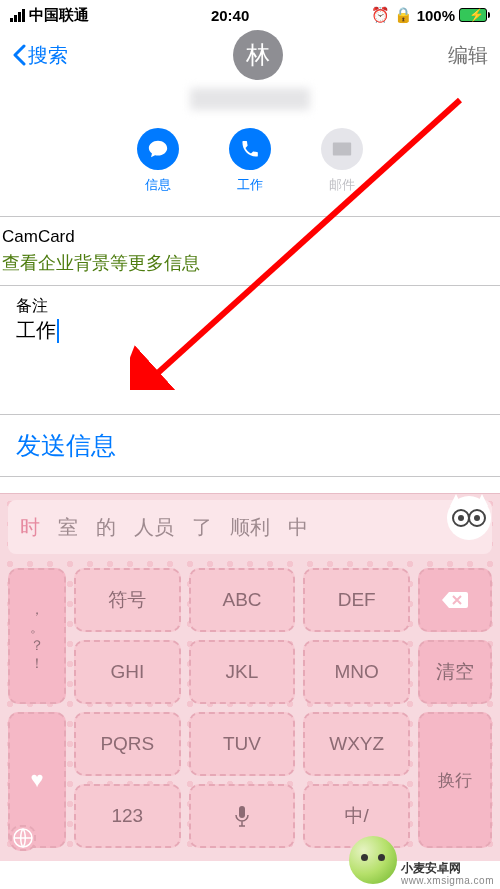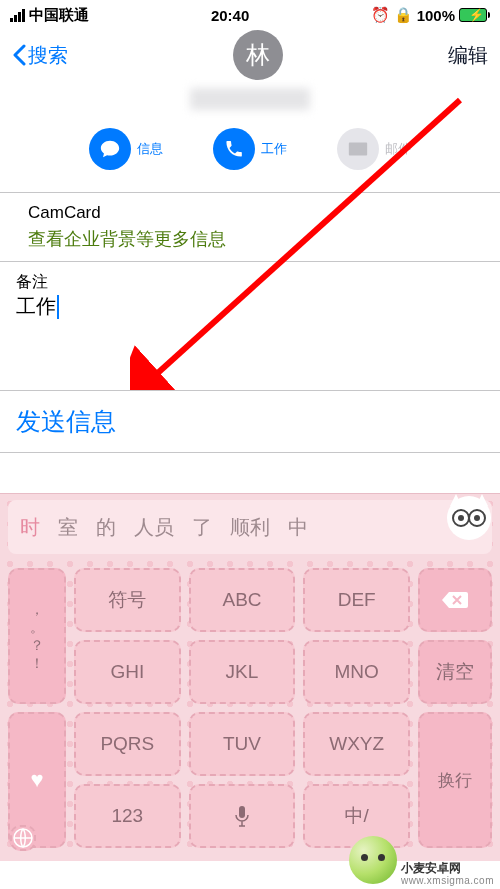--- a/index.html
+++ b/index.html
@@ -12,31 +12,31 @@
   .signal span:nth-child(1){height:4px;} .signal span:nth-child(2){height:7px;}
   .signal span:nth-child(3){height:10px;} .signal span:nth-child(4){height:13px;}
   .battery { display: flex; align-items: center; }
   .battery-body { width: 28px; height: 14px; border: 1.5px solid #000; border-radius: 3px; position: relative; background: #34c759; }
   .battery-tip { width: 2px; height: 6px; background: #000; border-radius: 0 2px 2px 0; margin-left: 1px; }
   .bolt { position: absolute; left: 9px; top: -1px; font-size: 12px; color: #fff; }
   .nav { height: 50px; display: flex; align-items: center; justify-content: space-between; padding: 0 12px; }
   .back { display: flex; align-items: center; color: #007aff; font-size: 20px; }
   .back svg { margin-right: 2px; }
   .avatar { width: 50px; height: 50px; border-radius: 25px; background: #8e8e93; color: #fff; display: flex; align-items: center; justify-content: center; font-size: 24px; }
-  .edit { color: #0f172a; font-size: 20px; }
+  .edit { color: #737373; font-size: 20px; }
   .blur-name { width: 120px; height: 22px; margin: 8px auto 0; border-radius: 2px; background: #e5e5e7; filter: blur(4px); }
   .actions { display: flex; justify-content: center; gap: 50px; margin-top: 18px; }
-  .action { display: flex; align-items: center; gap: 6px; }
+  .action { display: flex; flex-direction: column; align-items: center; gap: 6px; }
   .aicon { width: 42px; height: 42px; border-radius: 21px; display: flex; align-items: center; justify-content: center; }
   .aicon.blue { background: #007aff; }
   .aicon.grey { background: #e5e5ea; }
   .alabel { font-size: 13px; }
   .alabel.blue { color: #007aff; }
   .alabel.grey { color: #bfbfc4; }
-  .section { border-top: 1px solid #c6c6c8; border-bottom: 1px solid #c6c6c8; margin-top: 22px; padding: 10px 28px; }
+  .section { border-top: 1px solid #c6c6c8; border-bottom: 1px solid #c6c6c8; margin-top: 22px; padding: 10px 2px; }
   .sec-label { color: #000; font-size: 17px; margin-bottom: 4px; }
   .sec-link { color: #4d7c0f; font-size: 18px; }
   .note-sec { border-bottom: 1px solid #c6c6c8; padding: 10px 16px 70px; }
   .note-label { font-size: 16px; }
   .note-input { display: flex; align-items: center; font-size: 20px; }
   .cursor { width: 2px; height: 24px; background: #007aff; margin-left: 1px; }
   .send-sec { border-bottom: 1px solid #c6c6c8; padding: 14px 16px; }
   .send-link { color: #007aff; font-size: 25px; }
   
   .arrow { position: absolute; top: 90px; left: 130px; width: 340px; height: 300px; pointer-events: none; }

